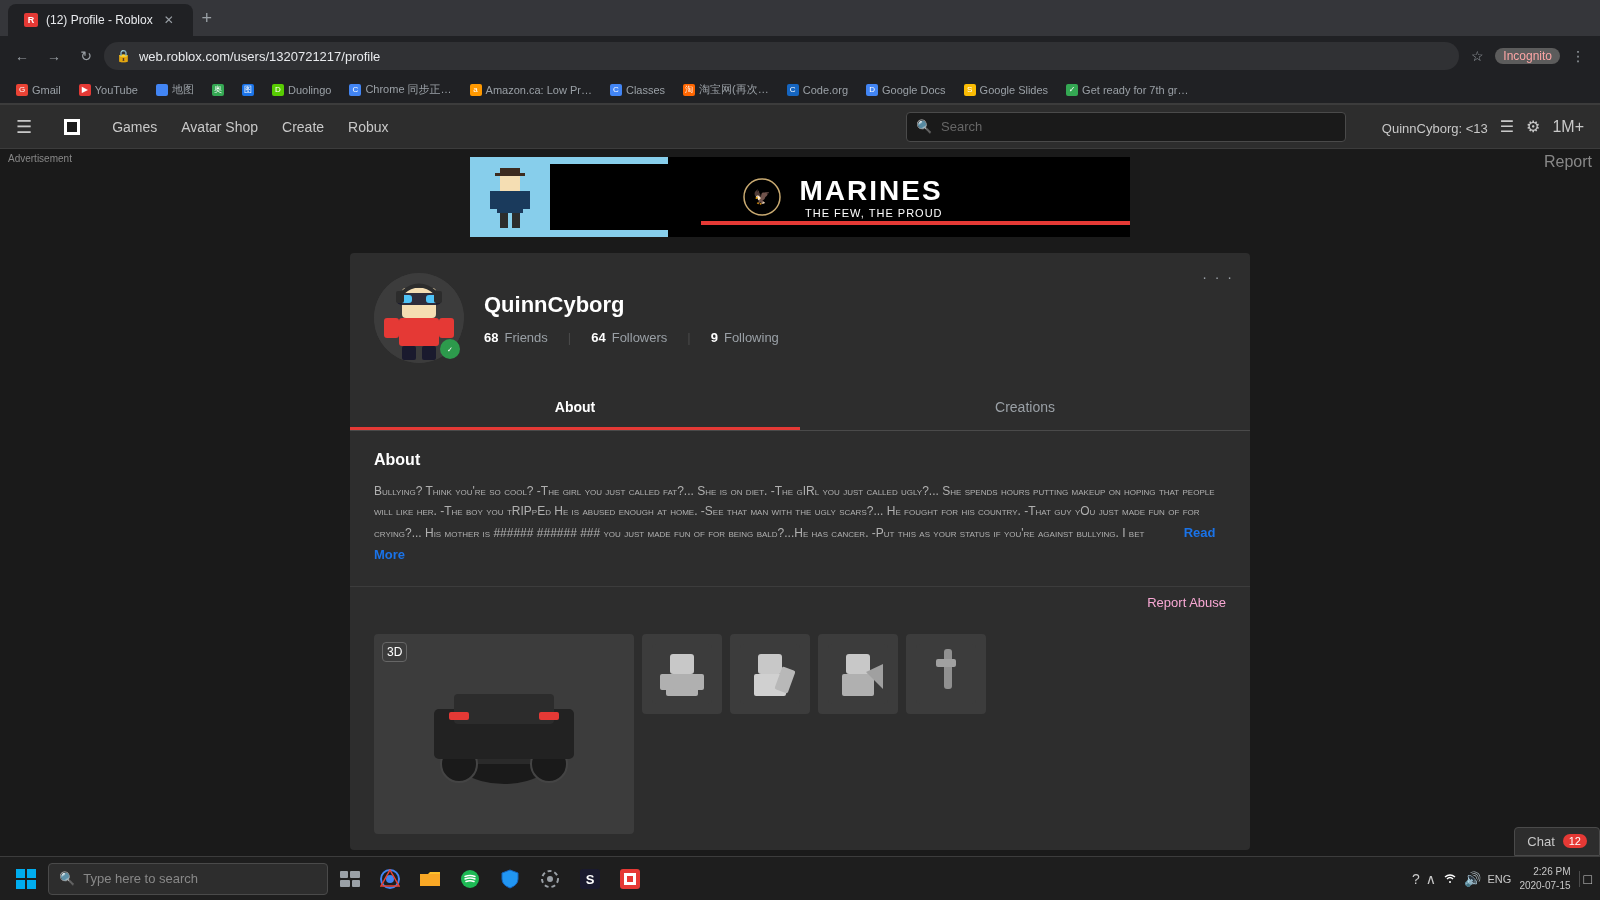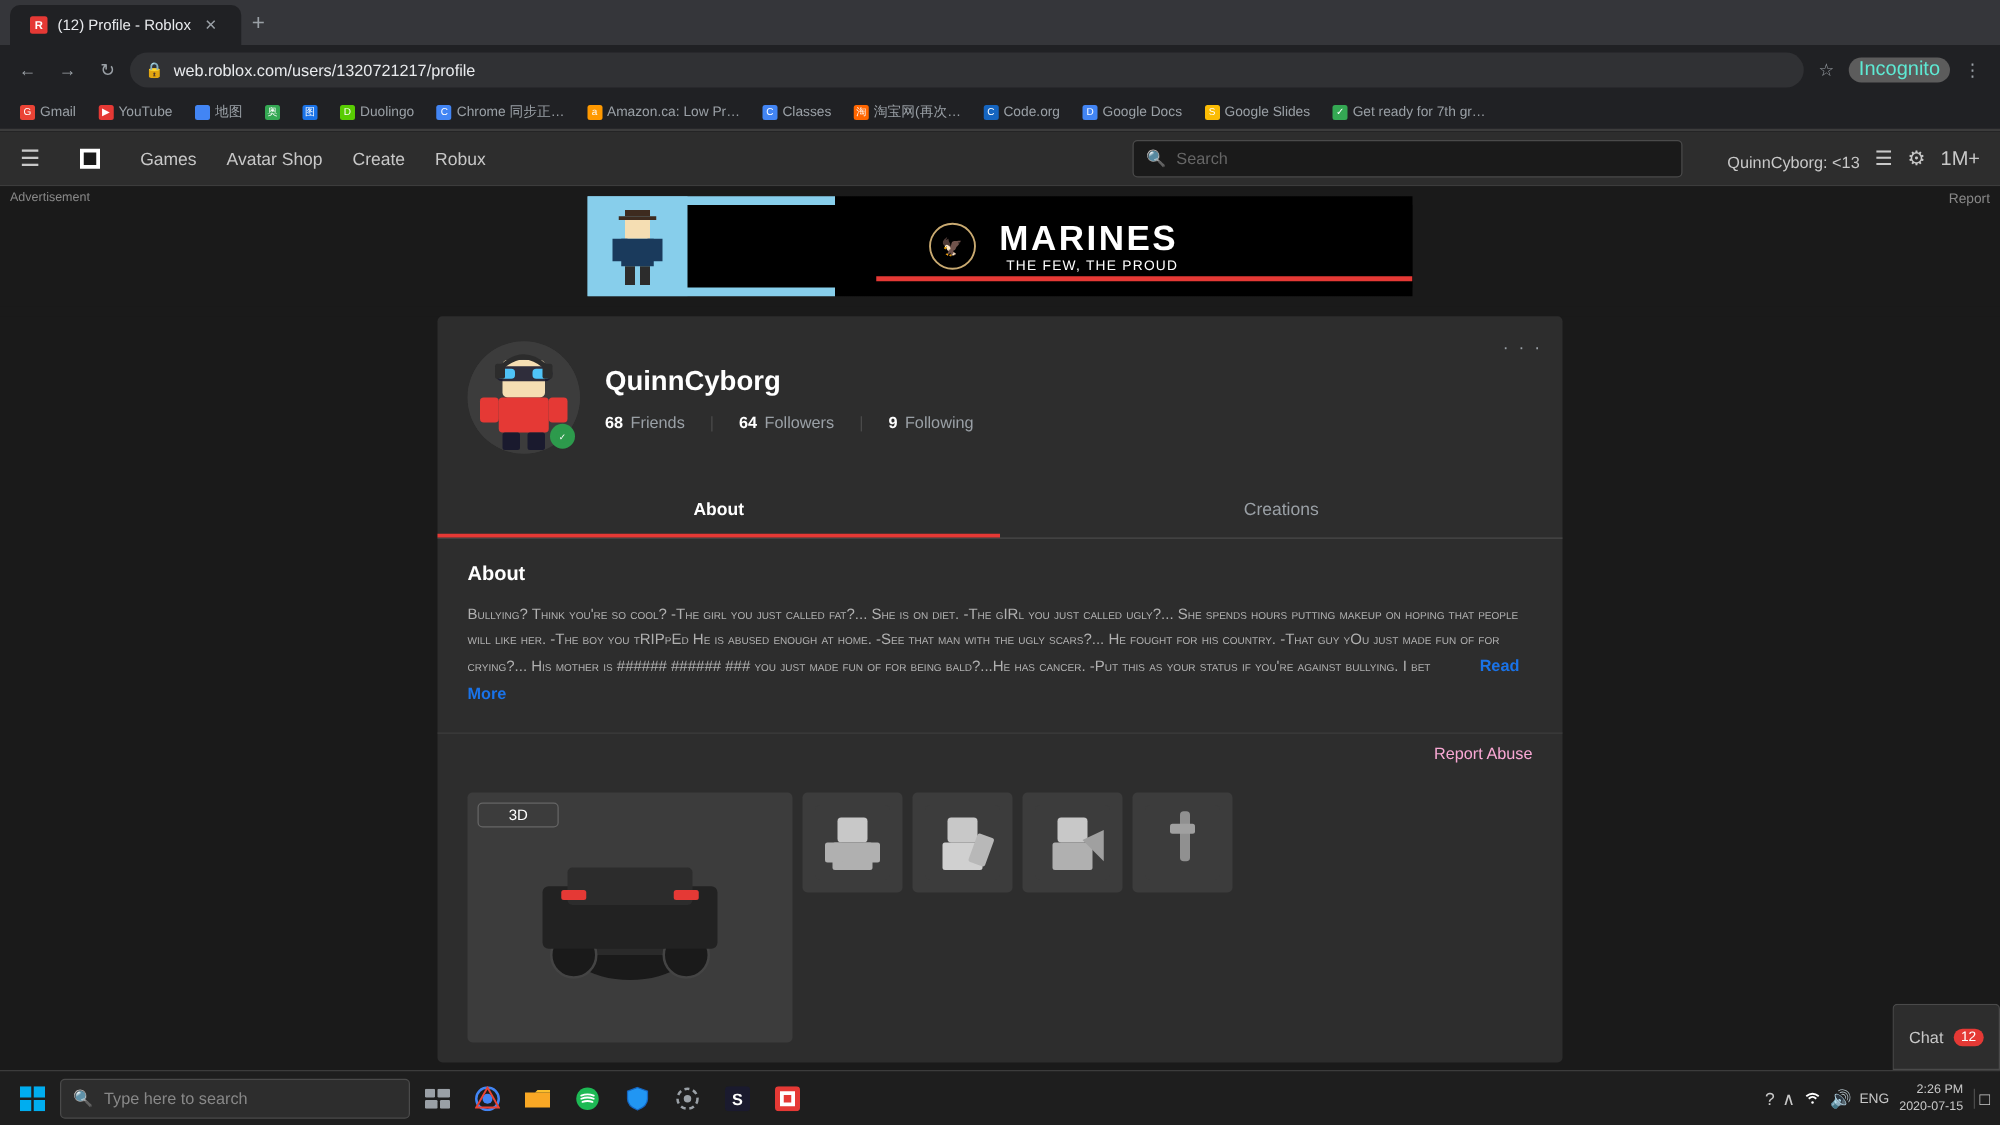--- a/index.html
+++ b/index.html
@@ -233,21 +233,21 @@
       bottom: 12px;
       right: 0;
       width: 65%;
       height: 4px;
       background: #e53935;
     }
     .ad-report {
       position: absolute;
       right: 8px;
       top: 4px;
-      font-size: 11px;
+      font-size: 16px;
       color: #888;
       cursor: pointer;
     }
     .ad-label {
       position: absolute;
       left: 8px;
       top: 4px;
       font-size: 10px;
       color: #888;
     }
@@ -397,21 +397,21 @@
       display: flex; align-items: center; justify-content: center;
       overflow: hidden;
     }
     .btn-3d {
       position: absolute;
       top: 8px; left: 8px;
       background: rgba(60,60,60,0.9);
       color: white;
       border: 1px solid #666;
       border-radius: 4px;
-      padding: 2px 24px;
+      padding: 2px 4px;
       font-size: 12px;
       cursor: pointer;
     }
     .wearing-items {
       display: flex;
       flex-direction: column;
       justify-content: flex-start;
     }
     .wearing-row {
       display: flex; gap: 8px;
@@ -477,38 +477,38 @@
       cursor: pointer;
     }
     .chat-bubble {
       position: fixed;
       bottom: 44px;
       right: 0;
       background: #2d2d2d;
       border: 1px solid #4a4a4a;
       border-radius: 4px 4px 0 0;
       display: flex;
-      align-items: flex-end;
-      padding: 18px 12px;
+      align-items: flex-start;
+      padding: 6px 12px;
       gap: 8px;
       font-size: 13px;
       color: #c8c8c8;
       cursor: pointer;
     }
     .chat-badge {
       background: #e53935;
       color: white;
       border-radius: 10px;
       padding: 1px 6px;
       font-size: 11px;
     }
     .incognito-badge {
       background: #5c5c5c;
-      color: #5eead4;
-      font-size: 16px;
+      color: #fca5a5;
+      font-size: 12px;
       padding: 1px 8px;
       border-radius: 10px;
     }
 
     .main-content {
       overflow-y: auto;
       height: calc(900px - 36px - 40px - 28px - 44px);
       background: #1a1a1a;
     }
 

